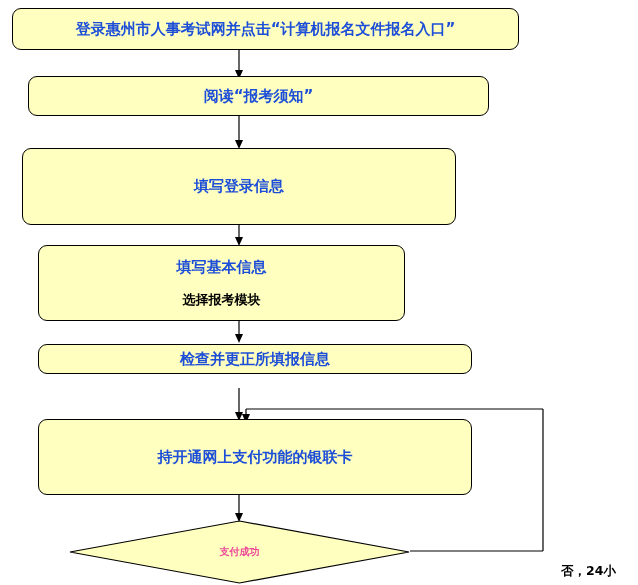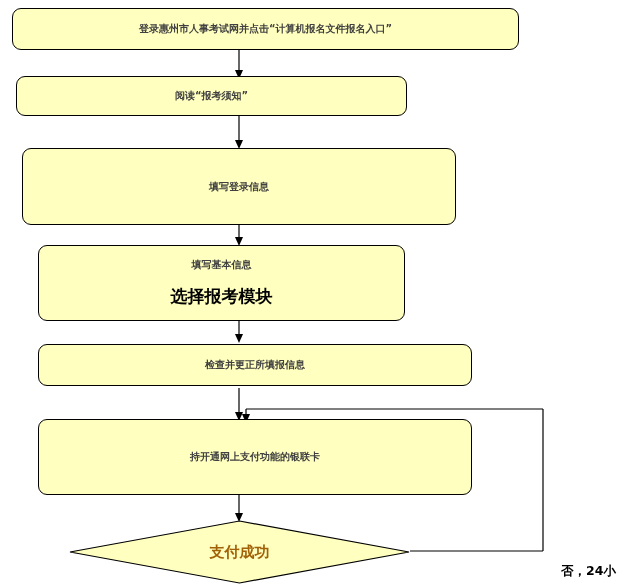--- a/index.html
+++ b/index.html
@@ -23,38 +23,38 @@
     box-sizing: border-box;
     background: #ffffbf;
     border: 1px solid #000000;
     border-radius: 9px;
     display: flex;
     flex-direction: column;
     align-items: center;
     justify-content: center;
   }
   .box .line {
-    font-size: 10px;
+    font-size: 15px;
     font-weight: bold;
-    color: #404040;
+    color: #1d4ed8;
     line-height: 1.35;
     text-align: center;
     white-space: nowrap;
   }
   .box .sub {
     font-size: 11.5px;
     font-weight: bold;
     color: #000000;
     line-height: 1.35;
     text-align: center;
     white-space: nowrap;
     margin-top: 10px;
   }
   .box .sub2 {
-    font-size: 17px;
+    font-size: 13px;
     font-weight: bold;
     color: #000000;
     line-height: 1.35;
     text-align: right;
     white-space: nowrap;
     margin-top: 14px;
   }
   .diamond-wrap {
     position: absolute;
   }
@@ -63,23 +63,23 @@
   }
   .diamond-label {
     position: absolute;
     left: 0;
     top: 0;
     width: 100%;
     height: 100%;
     display: flex;
     align-items: center;
     justify-content: center;
-    font-size: 15px;
+    font-size: 10px;
     font-weight: bold;
-    color: #a16207;
+    color: #ec4899;
     white-space: nowrap;
   }
   .conn {
     position: absolute;
     left: 0;
     top: 0;
     width: 638px;
     height: 585px;
     pointer-events: none;
   }
@@ -122,34 +122,34 @@
     <line x1="543" y1="551" x2="543" y2="409" stroke="#000000" stroke-width="1.2"></line>
     <line x1="543" y1="409" x2="246" y2="409" stroke="#000000" stroke-width="1.2"></line>
     <line x1="246" y1="409" x2="246" y2="415" stroke="#000000" stroke-width="1.2"></line>
     <polygon points="246,423 242,414 250,414" fill="#000000"></polygon>
   </svg>
 
   <div class="box" style="left:12px; top:8px; width:507px; height:42px;">
     <div class="line">登录惠州市人事考试网并点击“计算机报名文件报名入口”</div>
   </div>
 
-  <div class="box" style="left:16px; top:76px; width:391px; height:40px;">
+  <div class="box" style="left:28px; top:76px; width:461px; height:40px;">
     <div class="line">阅读“报考须知”</div>
   </div>
 
   <div class="box" style="left:22px; top:148px; width:434px; height:77px;">
     <div class="line">填写登录信息</div>
   </div>
 
   <div class="box" style="left:38px; top:245px; width:367px; height:76px;">
     <div class="line">填写基本信息</div>
     <div class="sub2">选择报考模块</div>
   </div>
 
-  <div class="box" style="left:38px; top:344px; width:434px; height:42px;">
+  <div class="box" style="left:38px; top:344px; width:434px; height:30px;">
     <div class="line">检查并更正所填报信息</div>
   </div>
 
   <div class="box" style="left:38px; top:419px; width:434px; height:76px;">
     <div class="line">持开通网上支付功能的银联卡</div>
   </div>
 
   <div class="diamond-wrap" style="left:69px; top:520px; width:341px; height:64px;">
     <svg width="341" height="64" viewBox="0 0 341 64">
       <polygon points="170.5,1 340,32 170.5,63 1,32" fill="#ffffbf" stroke="#000000" stroke-width="1.2"></polygon>

